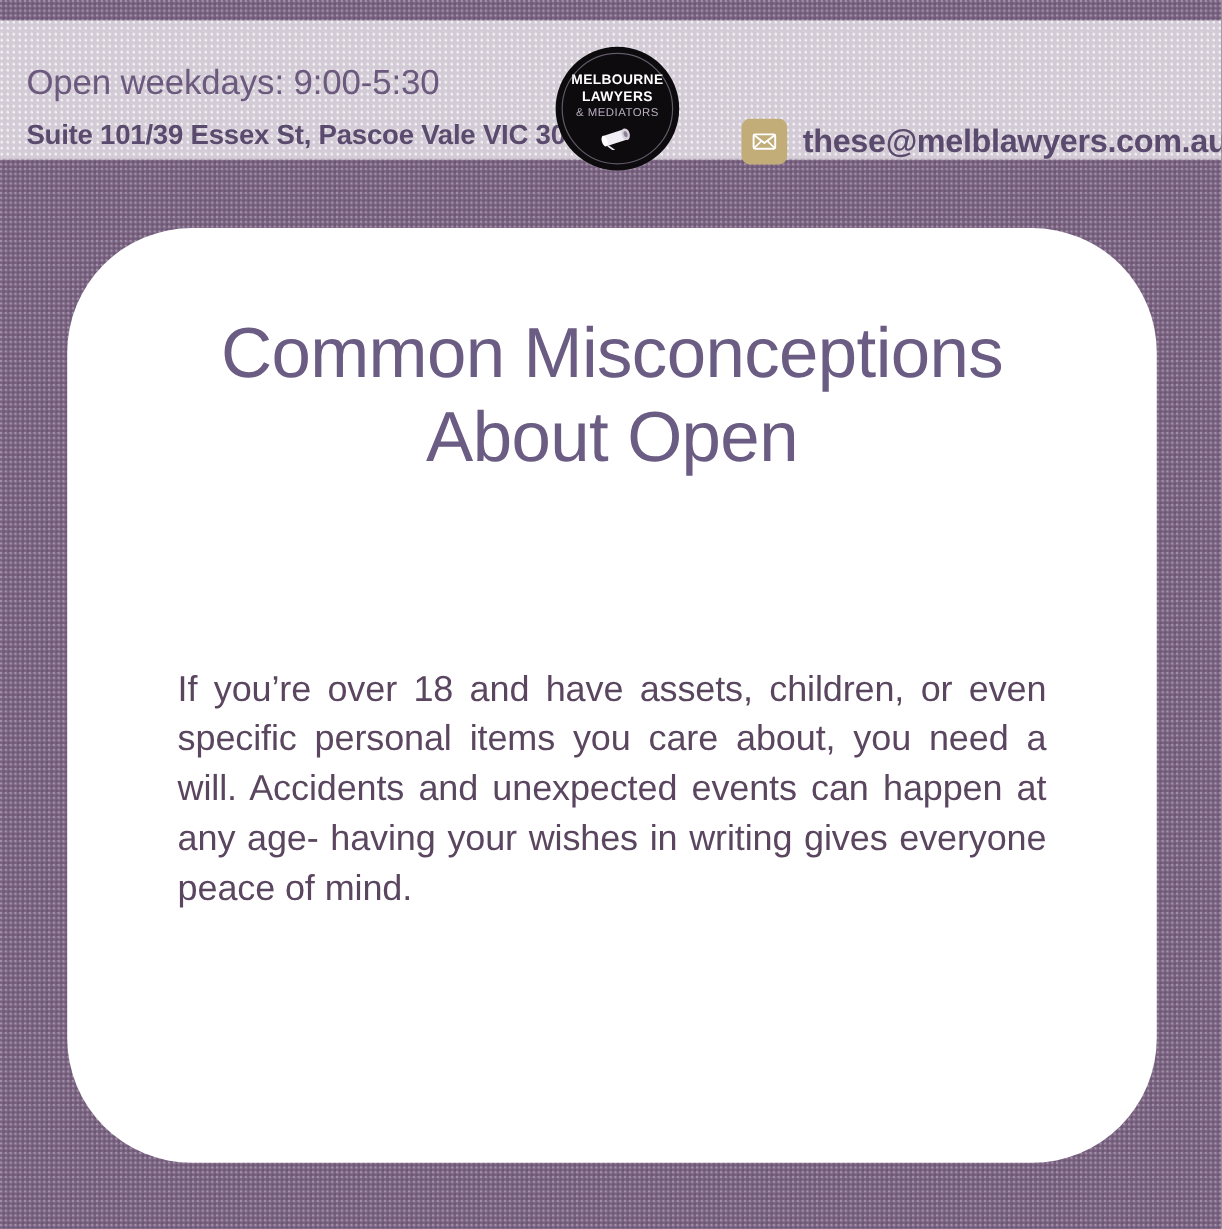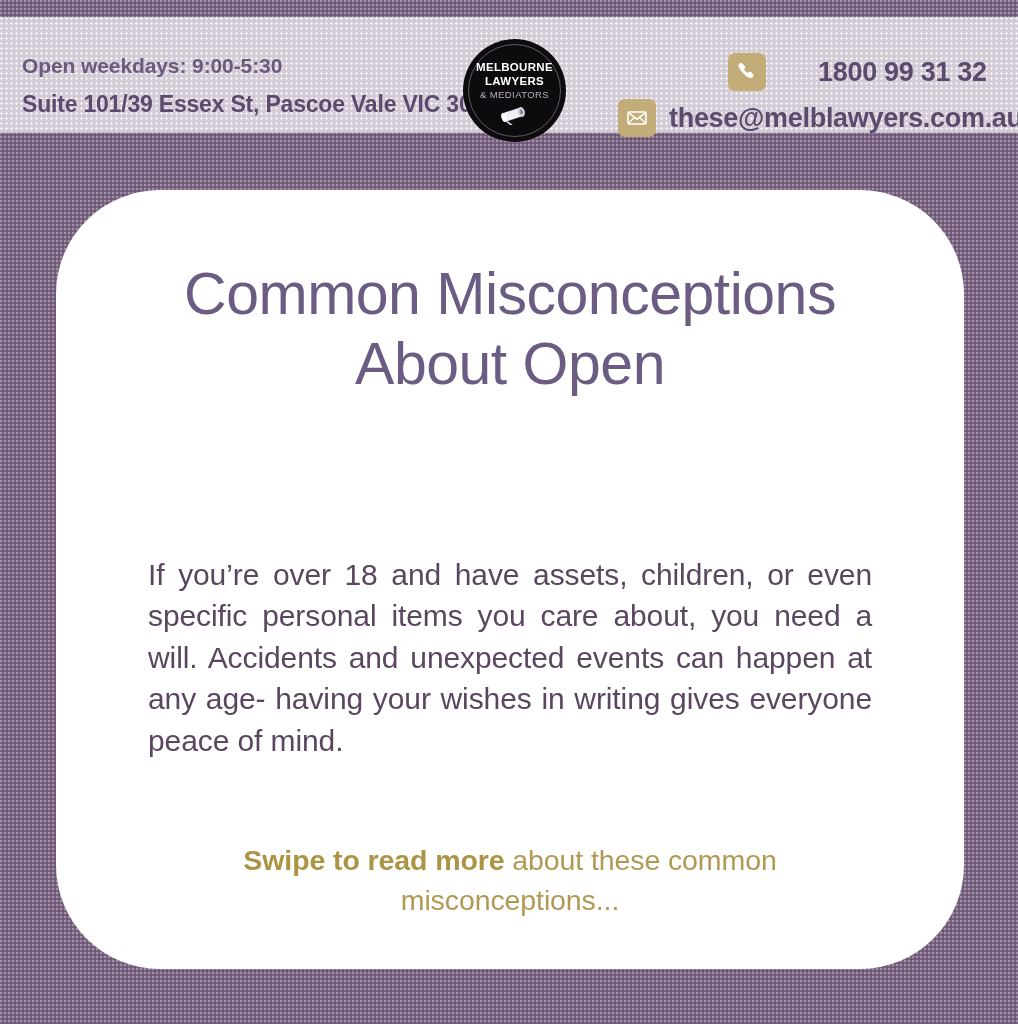--- a/index.html
+++ b/index.html
@@ -48,22 +48,22 @@
     height: 100%;
   }
 
   .contact-left {
     position: absolute;
     left: 22px;
     top: 38px;
     line-height: 1.0;
   }
   .hours-line {
-    font-size: 21px;
-    font-weight: 700;
+    font-size: 29px;
+    font-weight: 400;
     color: #6b5a7d;
     letter-spacing: -0.1px;
     white-space: nowrap;
   }
   .address-line {
     margin-top: 17px;
     font-size: 23px;
     font-weight: 700;
     color: #5a4b6e;
     letter-spacing: -0.2px;
@@ -267,28 +267,20 @@
               <ellipse cx="22" cy="9" rx="1.6" ry="2.6" fill="#8c8292"></ellipse>
               <ellipse cx="3.6" cy="9" rx="2.3" ry="4.6" fill="#ffffff"></ellipse>
               <path d="M5 13.5 L9 19" stroke="#e8e3ec" stroke-width="1.5" fill="none"></path>
             </g>
           </svg>
         </div>
       </div>
 
       <div class="contact-right">
 
-        <div class="phone-row">
-          <div class="icon-tile">
-            <svg width="24" height="24" viewBox="0 0 24 24" aria-hidden="true">
-              <path d="M7.4 3.6c-1.1-1.1-2.6-0.6-3.3 0.3-0.8 1-0.9 2.4 0 3.9 1.6 2.8 4.1 5.9 7 8.1 2.7 2 5 2.4 6.3 1.6 1-0.6 1.7-2 0.7-3.2l-1.8-2.1c-0.7-0.8-1.7-0.7-2.4-0.1l-1.1 0.9c-1.3-0.8-2.8-2.1-3.9-3.6l0.9-1.1c0.6-0.7 0.7-1.7 0-2.4z" fill="#ffffff"></path>
-            </svg>
-          </div>
-          <div class="contact-value">1800 99 31 32</div>
-        </div>
 
         <div class="email-row">
           <div class="icon-tile">
             <svg width="24" height="24" viewBox="0 0 24 24" aria-hidden="true">
               <rect x="3" y="6" width="18" height="12" rx="1.2" fill="none" stroke="#ffffff" stroke-width="1.6"></rect>
               <path d="M3.6 6.8 L12 13.2 L20.4 6.8" fill="none" stroke="#ffffff" stroke-width="1.6"></path>
               <path d="M3.6 17.2 L9.4 11.6 M20.4 17.2 L14.6 11.6" fill="none" stroke="#ffffff" stroke-width="1.4"></path>
             </svg>
           </div>
           <div class="contact-value">these@melblawyers.com.au</div>
@@ -299,20 +291,17 @@
   </div>
 
   <div class="card">
     <div class="card-inner">
 
       <div class="card-title">Common Misconceptions About Open</div>
 
 
       <div class="card-body">If you’re over 18 and have assets, children, or even specific personal items you care about, you need a will. Accidents and unexpected events can happen at any age- having your wishes in writing gives everyone peace of mind.</div>
 
-      <div class="card-cta">
-        <span class="cta-strong">Swipe to read more</span><span> about these common misconceptions...</span>
-      </div>
 
     </div>
   </div>
 
 </div>
 
 </body></html>

